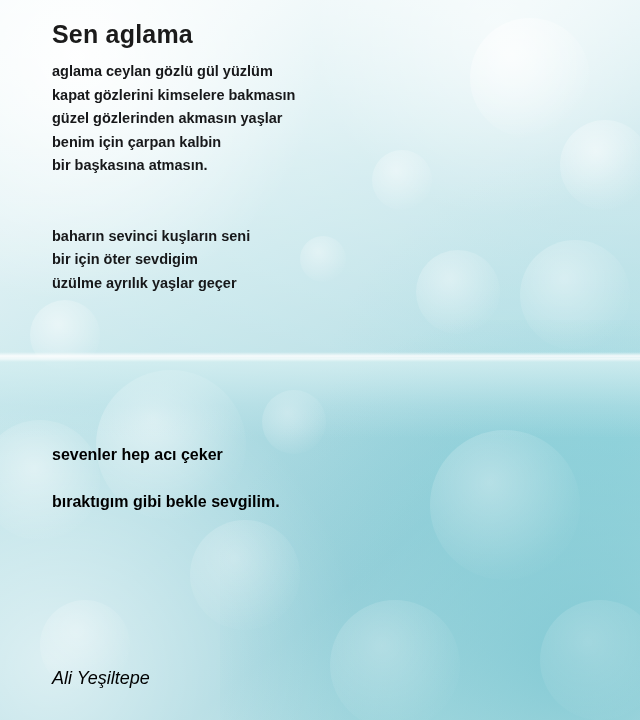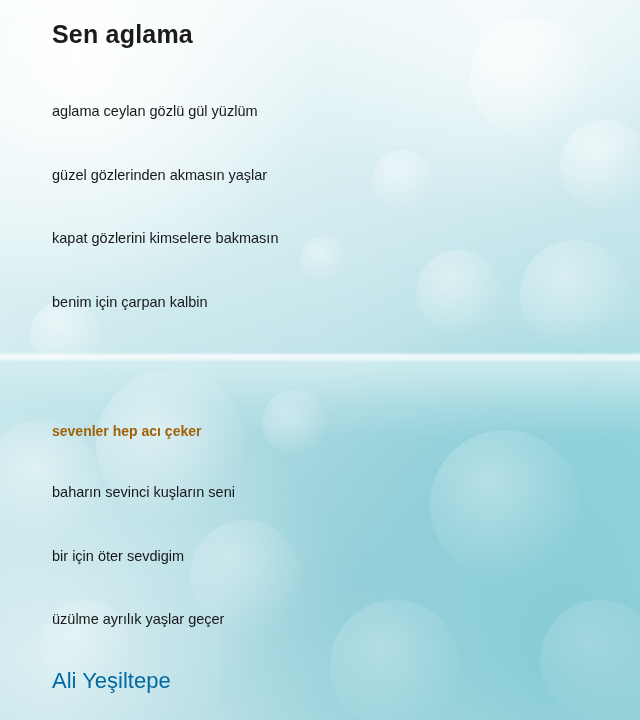--- a/index.html
+++ b/index.html
@@ -96,50 +96,51 @@
   }
 
   .poem {
     position: absolute;
     left: 52px;
     top: 52px;
     width: 500px;
   }
   .poem .line {
     font-size: 14.5px;
-    font-weight: normal;
+    font-weight: bold;
     color: #17181a;
     line-height: 23.5px;
     white-space: pre;
-    margin-top: 40px;
   }
   .poem .line.blank {
     height: 23.5px;
   }
 
   .poem-part2 {
     position: absolute;
     left: 52px;
     top: 412px;
     width: 500px;
   }
   .poem-part2 .line {
-    font-size: 14px;
+    font-size: 16px;
     font-weight: bold;
-    color: #a16207;
+    color: #000000;
     line-height: 23.5px;
     white-space: pre;
+    margin-top: 23px;
   }
 
   .author {
     position: absolute;
     left: 52px;
     top: 660px;
-    font-size: 22px;
-    color: #0369a1;
+    font-size: 18px;
+    font-style: italic;
+    color: #000000;
   }
 </style>
 </head>
 <body>
 
 <div id="page">
 
   <div class="bg-base"></div>
   <div class="bg-wash-top"></div>
   <div class="bg-deep"></div>
@@ -163,30 +164,32 @@
 
   <div class="band-lower"></div>
   <div class="seam"></div>
 
   <div class="content">
 
     <div class="title">Sen aglama</div>
 
     <div class="poem">
       <div class="line">aglama ceylan gözlü gül yüzlüm</div>
+      <div class="line">kapat gözlerini kimselere bakmasın</div>
       <div class="line">güzel gözlerinden akmasın yaşlar</div>
-      <div class="line">kapat gözlerini kimselere bakmasın</div>
       <div class="line">benim için çarpan kalbin</div>
+      <div class="line">bir başkasına atmasın.</div>
       <div class="line blank"></div>
       <div class="line blank"></div>
       <div class="line">baharın sevinci kuşların seni</div>
       <div class="line">bir için öter sevdigim</div>
       <div class="line">üzülme ayrılık yaşlar geçer</div>
     </div>
 
     <div class="poem-part2">
       <div class="line">sevenler hep acı çeker</div>
+      <div class="line">bıraktıgım gibi bekle sevgilim.</div>
     </div>
 
     <div class="author">Ali Yeşiltepe</div>
 
   </div>
 </div>
 
 </body></html>

